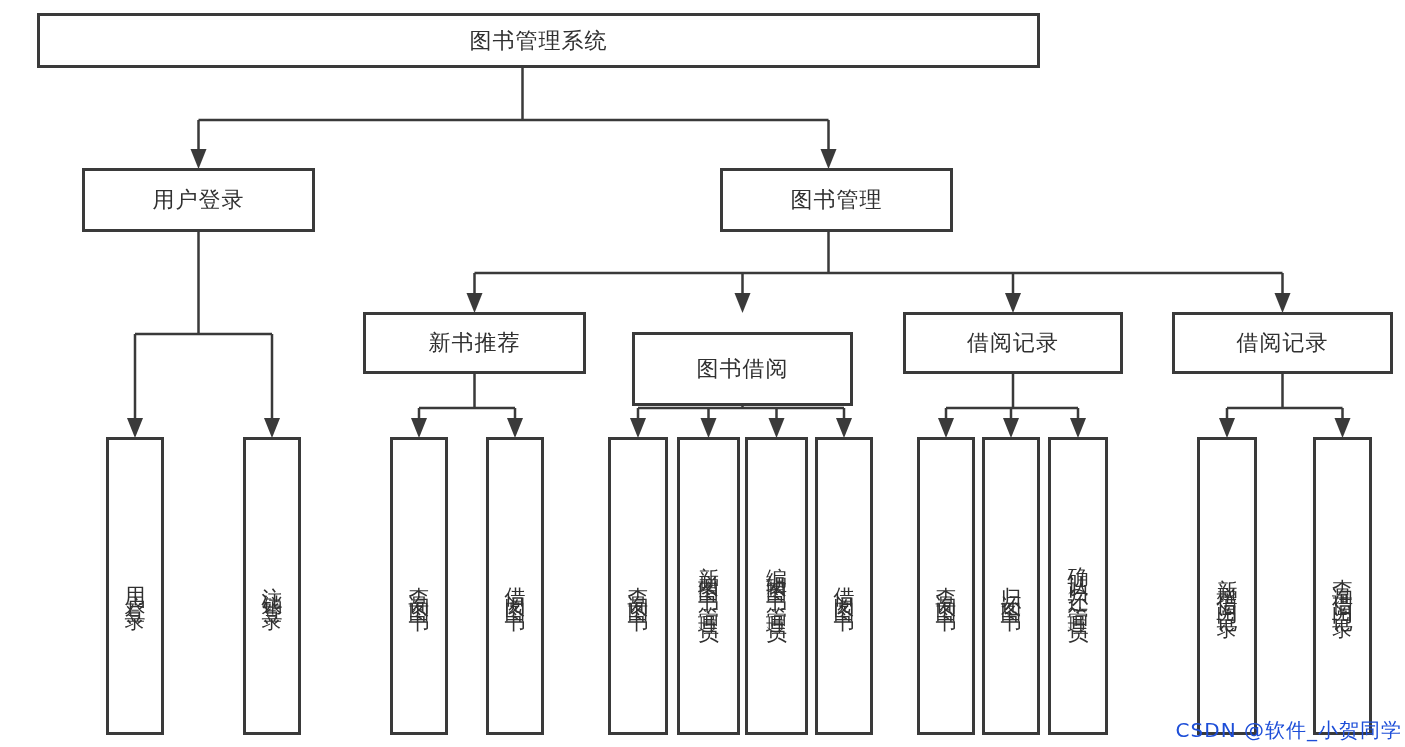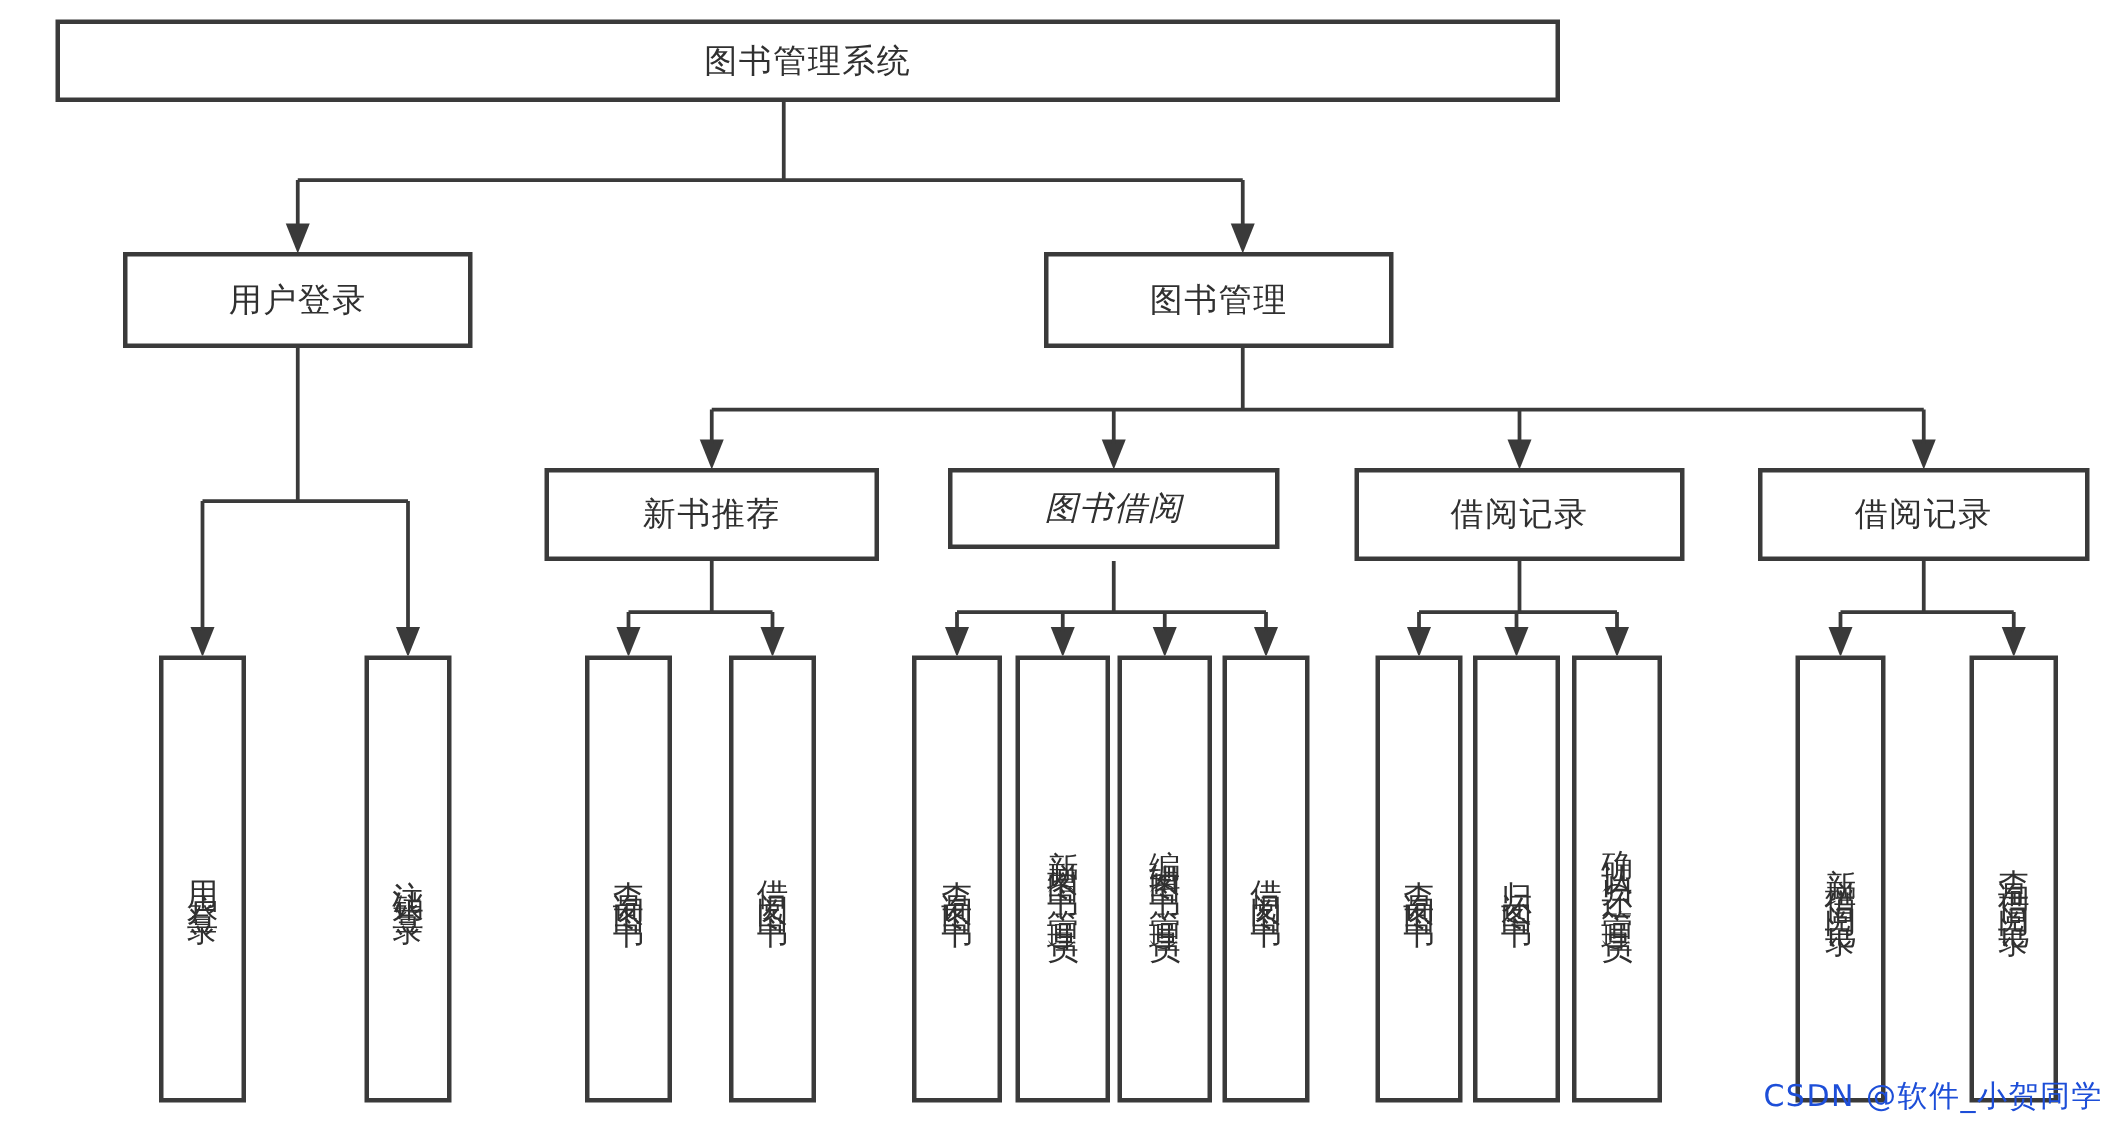--- a/index.html
+++ b/index.html
@@ -64,28 +64,28 @@
       <path d="M 1282.5 374 V 408 M 1227 408 V 421 M 1342.5 408 V 421 M 1227 408 H 1342.5" stroke="#3a3a3a" stroke-width="2.5" fill="none"></path>
     </svg>
 
   <div class="node" style="left:21px;top:13px;width:1003px;height:55px;margin-left:16px;">
     <span>图书管理系统</span>
   </div>
 
   <div class="node" style="left:82px;top:168px;width:233px;height:64px;">
     <span>用户登录</span>
   </div>
-  <div class="node" style="left:696px;top:168px;width:233px;height:64px;">
+  <div class="node" style="left:720px;top:168px;width:233px;height:64px;">
     <span>图书管理</span>
   </div>
 
   <div class="node" style="left:363px;top:312px;width:223px;height:62px;">
     <span>新书推荐</span>
   </div>
-  <div class="node" style="left:632px;top:312px;width:221px;height:54px;font-style:italic;">
+  <div class="node" style="left:632px;top:332px;width:221px;height:74px;">
     <span>图书借阅</span>
   </div>
   <div class="node" style="left:903px;top:312px;width:220px;height:62px;">
     <span>借阅记录</span>
   </div>
   <div class="node" style="left:1172px;top:312px;width:221px;height:62px;">
     <span>借阅记录</span>
   </div>
 
   <div class="leaf" style="left:106px;width:58px;">用户登录</div>

